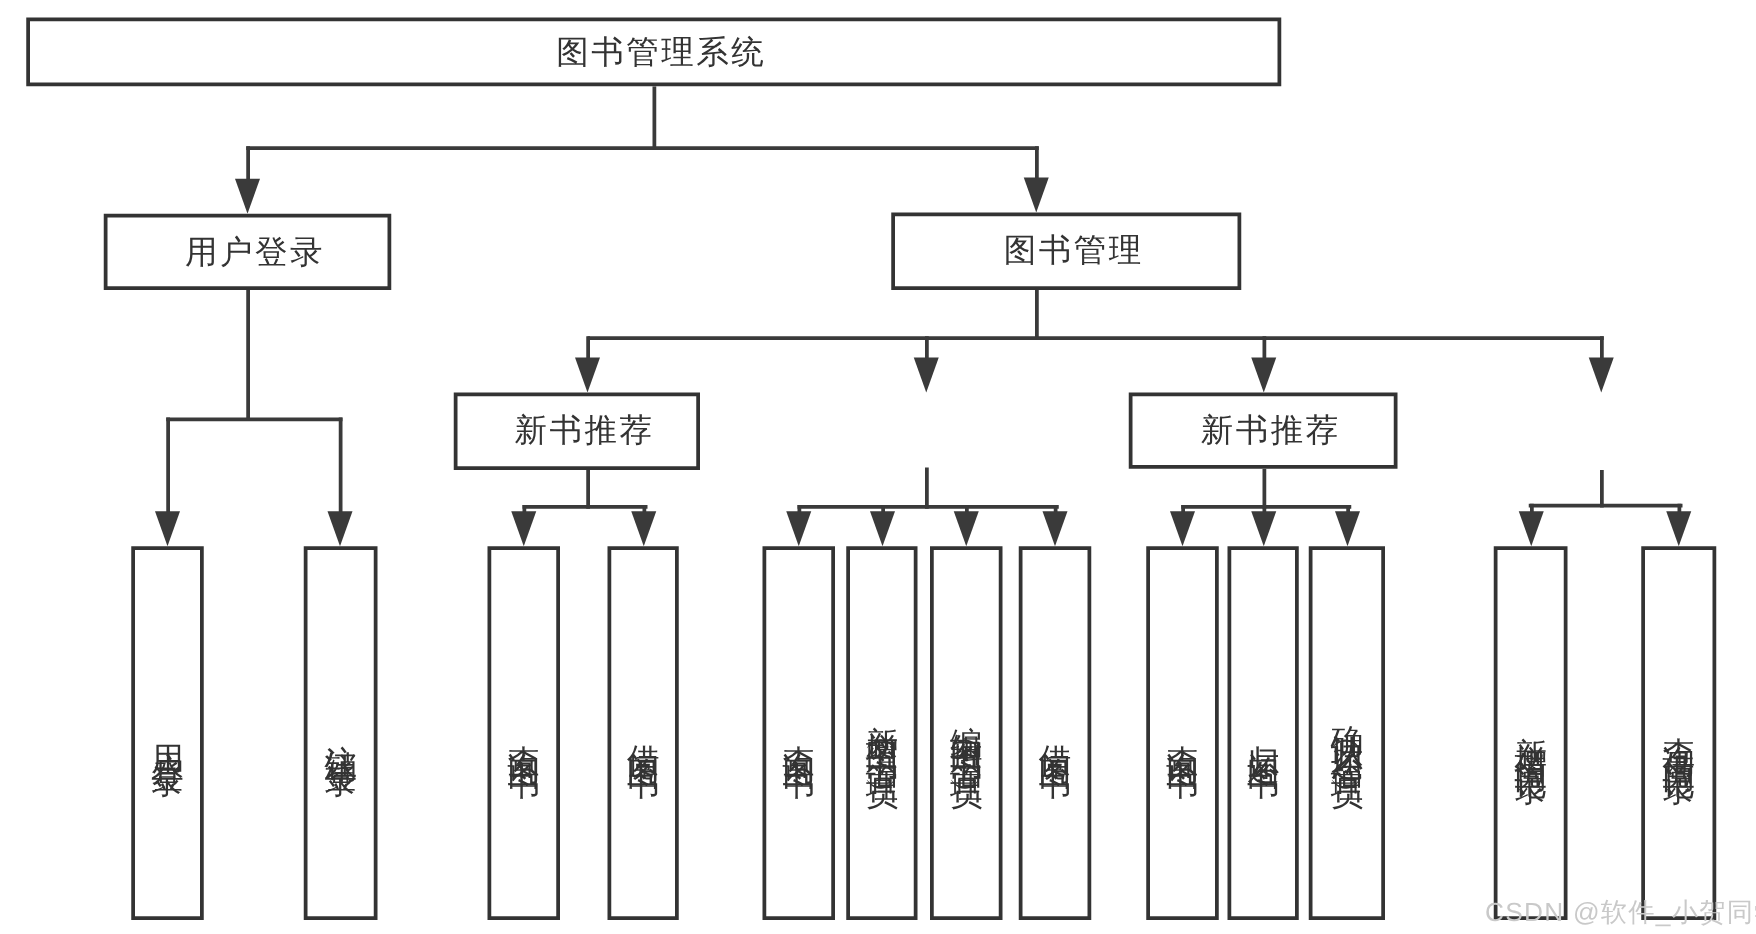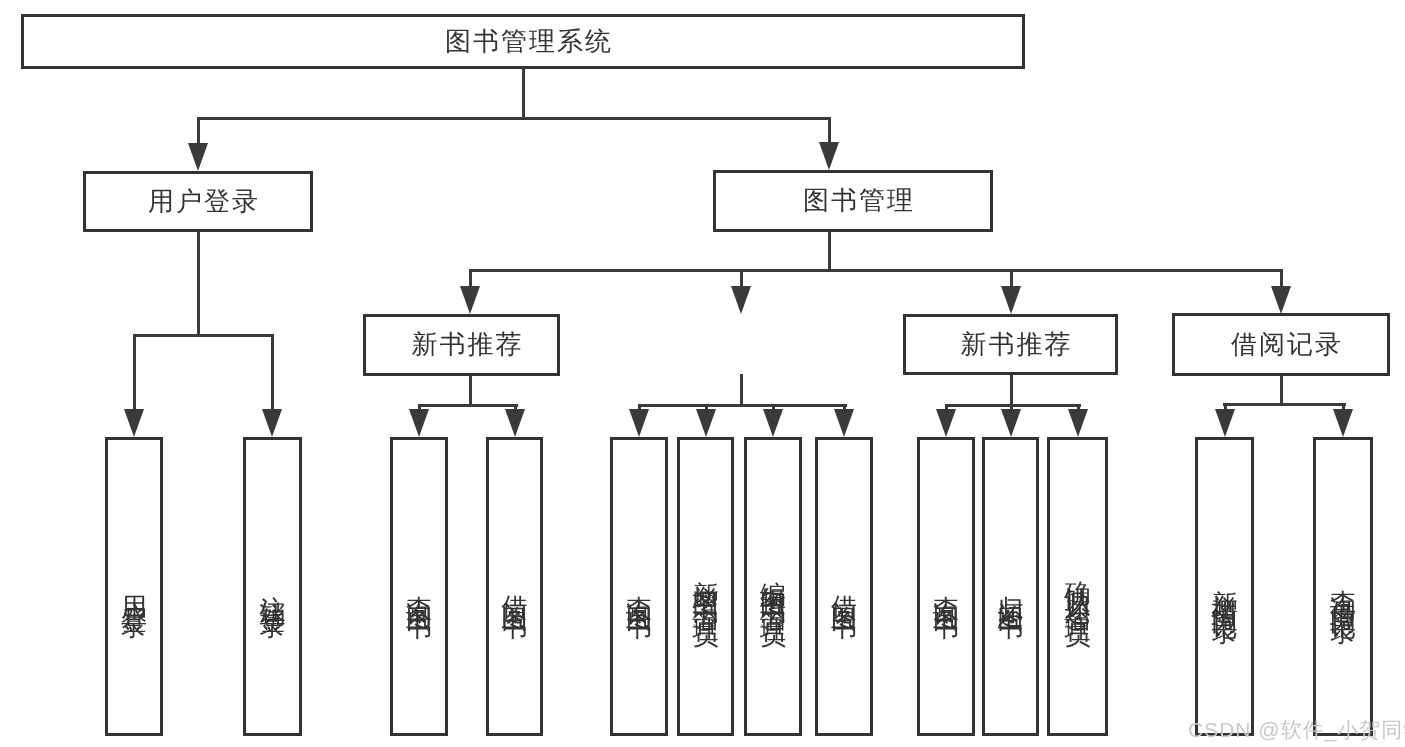--- a/index.html
+++ b/index.html
@@ -91,21 +91,20 @@
       <div class="ar" style="left: 1333px; top: 409px;"></div>
     </div>
 
   <div class="node" style="left:21px;top:14px;width:1004px;height:55px">图书管理系统</div>
 
   <div class="node" style="left:83px;top:171px;width:230px;height:61px">用户登录</div>
   <div class="node" style="left:713px;top:170px;width:280px;height:62px">图书管理</div>
 
   <div class="node" style="left:363px;top:314px;width:197px;height:62px">新书推荐</div>
   <div class="node" style="left:903px;top:314px;width:215px;height:61px">新书推荐</div>
-  <div class="node" style="left:1172px;top:313px;width:218px;height:63px">借阅记录</div>
 
   <div class="node vnode" style="left:105px;top:437px;width:58px;height:299px">用户登录</div>
   <div class="node vnode" style="left:243px;top:437px;width:59px;height:299px">注销登录</div>
 
   <div class="node vnode" style="left:390px;top:437px;width:58px;height:299px">查询图书</div>
   <div class="node vnode" style="left:486px;top:437px;width:57px;height:299px">借阅图书</div>
 
   <div class="node vnode" style="left:610px;top:437px;width:58px;height:299px">查询图书</div>
   <div class="node vnode" style="left:677px;top:437px;width:57px;height:299px">新增图书（管理员）</div>
   <div class="node vnode" style="left:744px;top:437px;width:58px;height:299px">编辑图书（管理员）</div>

